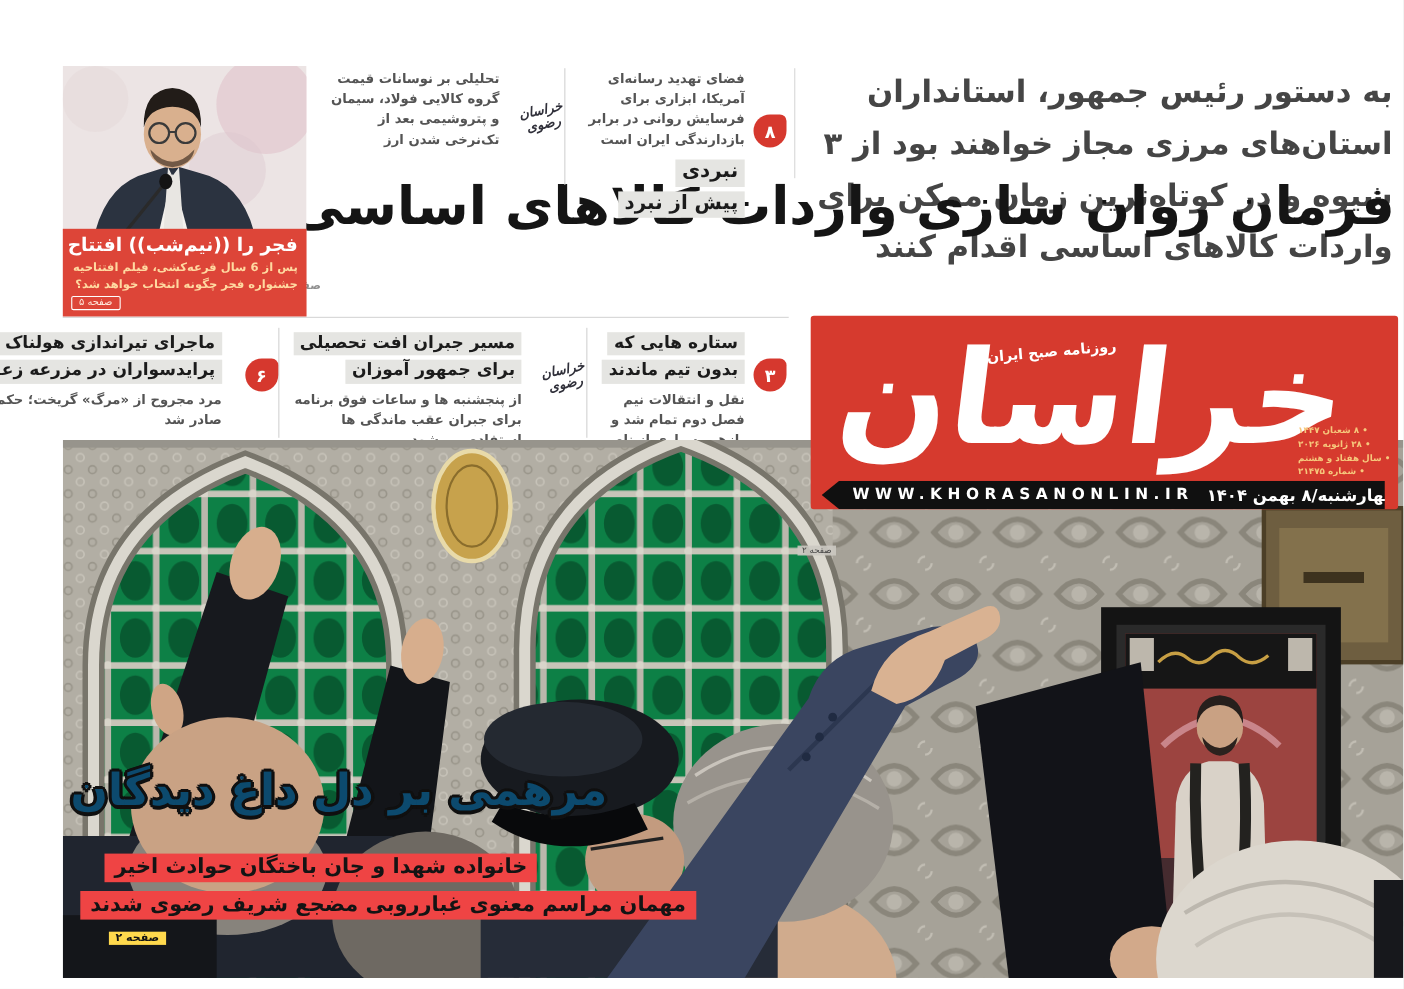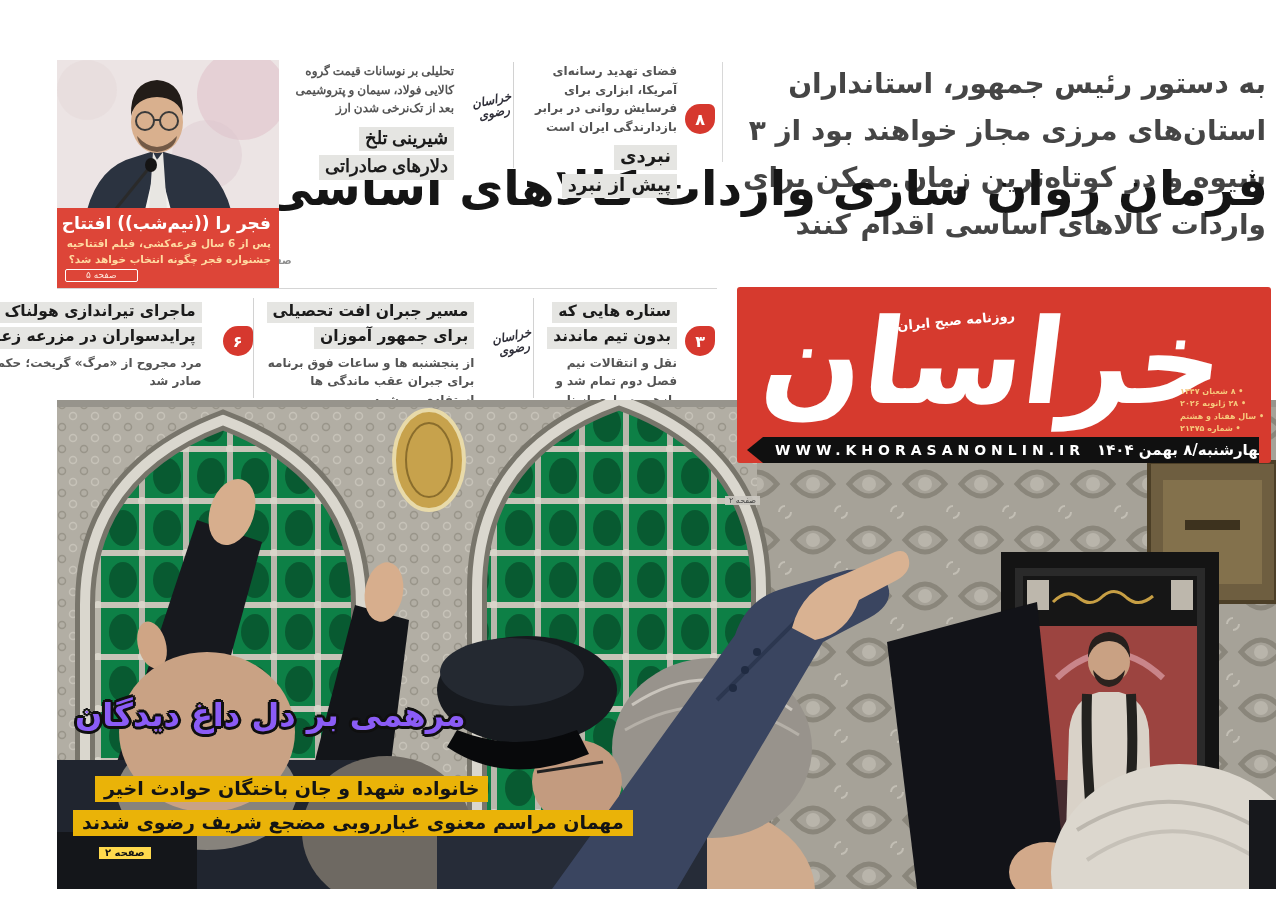--- a/index.html
+++ b/index.html
@@ -24,21 +24,21 @@
   .fajr-card{position:absolute; top:60px; left:57px; width:222px; height:228px; overflow:hidden;}
   .fajr-photo{position:absolute; top:0; left:0;}
   .fajr-banner{
     position:absolute; left:0; bottom:0; width:100%; height:80px;
     background:#dd4538; color:#fff; padding:5px 8px 4px; box-sizing:border-box;
   }
   .fajr-headline{font-size:17px; font-weight:800; text-align:center; white-space:nowrap;}
   .fajr-sub{font-size:10.5px; font-weight:bold; color:#ffd9a0; line-height:1.5; text-align:right; margin-top:3px;}
   .fajr-pagetag{
     position:absolute; left:8px; bottom:6px; border:1px solid #ffffff; border-radius:2px;
-    font-size:9px; color:#ffe9dc; padding:0 20px 1px;
+    font-size:9px; color:#ffe9dc; padding:0 6px 1px;
   }
   
   .row1{position:absolute; top:62px; left:293px; width:422px; height:106px; display:flex;}
   .row2{position:absolute; top:298px; left:57px; width:658px; height:100px; display:flex;}
   .brief{position:relative; flex:1;}
   .row1 .brief:first-child{flex:0 0 188px;}
   .brief + .brief{border-right:1px solid #d2d2d2; padding-right:13px; margin-right:13px;}
   .brief .texts{margin-right:38px; text-align:right;}
   .bkicker,.bbody{font-size:12px; font-weight:600; color:#545454; line-height:1.55;}
   .bbody{margin-top:5px;}
@@ -86,29 +86,29 @@
     clip-path:polygon(16px 0,100% 0,100% 100%,16px 100%,0 50%);
     display:flex; align-items:center; gap:6px; padding:0 12px 0 28px; box-sizing:border-box;
     direction:ltr; z-index:4;
   }
   .mh-site{font-size:14px; font-weight:bold; letter-spacing:5px; color:#fff; white-space:nowrap;
     font-family:"DejaVu Sans", sans-serif;}
   .mh-date{font-size:15px; font-weight:bold; color:#fff; margin-left:auto; direction:rtl; white-space:nowrap;}
   
   .photo{position:absolute; top:400px; left:57px; width:1219px; height:489px; overflow:hidden; z-index:1;}
   .ph-headline{
-    position:absolute; left:18px; top:296px; direction:rtl; white-space:nowrap;
-    font-size:32px; font-weight:800; color:#8b5cf6;
+    position:absolute; left:7px; top:296px; direction:rtl; white-space:nowrap;
+    font-size:40px; font-weight:800; color:#0c4a6e;
     text-shadow:-2px -2px 0 #101010, 2px -2px 0 #101010, -2px 2px 0 #101010, 2px 2px 0 #101010,
                  0 3px 0 #101010, 3px 0 0 #101010, -3px 0 0 #101010, 0 -3px 0 #101010;
   }
   .ph-deck1{position:absolute; left:38px; top:376px;}
   .ph-deck2{position:absolute; left:16px; top:410px;}
   .ychip{
-    display:inline-block; background:#eab308; color:#141414; font-weight:800;
+    display:inline-block; background:#ef4444; color:#141414; font-weight:800;
     font-size:19px; padding:1px 9px 3px; white-space:nowrap;text-align:right;
   }
   .ph-pagetag{
     position:absolute; left:42px; top:447px; background:#ffd94d; color:#141414;
     font-weight:800; font-size:10px; padding:0 6px 1px;
   }
   .ph-phototag{
     position:absolute; left:668px; top:96px; background:#ccc9c2; color:#3d3d3d;
     font-size:8px; padding:0 4px; opacity:.9;
   }
@@ -153,26 +153,22 @@
       <div class="texts">
         <div class="bkicker">فضای تهدید رسانه‌ای آمریکا، ابزاری برای فرسایش روانی در برابر بازدارندگی ایران است</div>
         <div class="chips">
           <span class="chip">نبردی</span><br>
           <span class="chip">پیش از نبرد</span>
         </div>
       </div>
     </div>
     <div class="brief">
       <div class="rzlogo">خراسان رضوی</div>
-      <div class="texts" style="margin-right:46px;font-family:Liberation Serif, serif;">
+      <div class="texts" style="margin-right:46px;">
         <div class="bkicker">تحلیلی بر نوسانات قیمت گروه کالایی فولاد، سیمان و پتروشیمی بعد از تک‌نرخی شدن ارز</div>
-        <div class="chips">
-          <span class="chip">شیرینی تلخ</span><br>
-          <span class="chip">دلارهای صادراتی</span>
-        </div>
       </div>
     </div>
   </div>
 
   <div class="hrule"></div>
   <div class="vrule1"></div>
 
   <div class="row2">
     <div class="brief">
       <div class="badge">۳</div>

